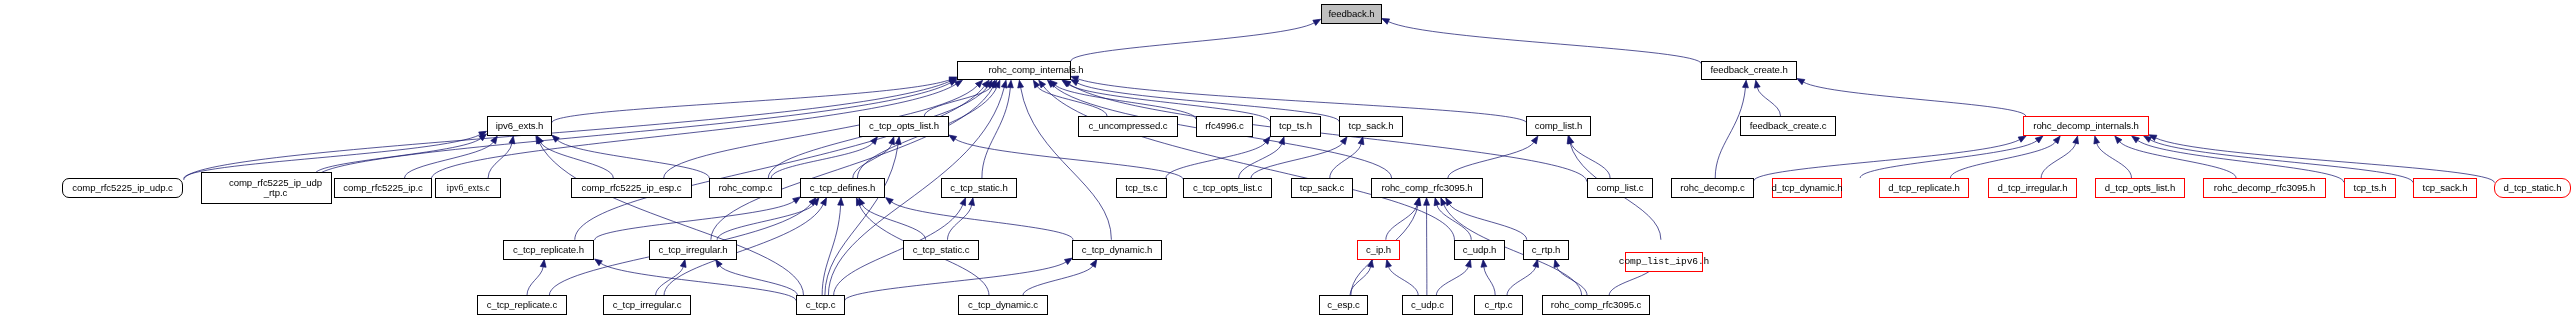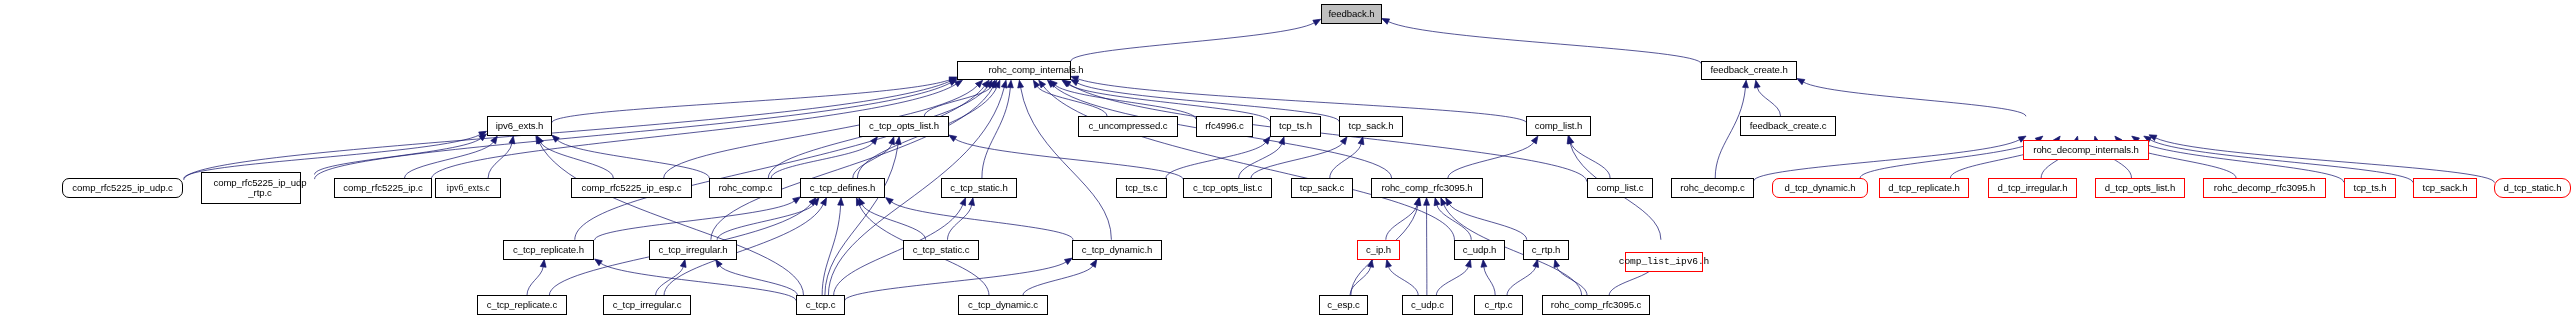--- a/index.html
+++ b/index.html
@@ -203,37 +203,37 @@
       <div class="node" style="left: 957px; top: 61px; width: 114px; height: 19px; padding-left: 44px;">rohc_comp_internals.h</div>
       <div class="node" style="left: 1701px; top: 61px; width: 96px; height: 19px;">feedback_create.h</div>
       <div class="node" style="left: 487px; top: 116px; width: 65px; height: 20px;">ipv6_exts.h</div>
       <div class="node" style="left: 859px; top: 116px; width: 90px; height: 20.6px;">c_tcp_opts_list.h</div>
       <div class="node" style="left: 1078px; top: 116px; width: 100px; height: 20.6px;">c_uncompressed.c</div>
       <div class="node" style="left: 1196px; top: 116px; width: 57px; height: 20.6px;">rfc4996.c</div>
       <div class="node" style="left: 1270px; top: 116px; width: 51px; height: 20.6px;">tcp_ts.h</div>
       <div class="node" style="left: 1339px; top: 116px; width: 64px; height: 20.6px;">tcp_sack.h</div>
       <div class="node" style="left: 1526px; top: 116px; width: 65px; height: 20px;">comp_list.h</div>
       <div class="node" style="left: 1740px; top: 116px; width: 96px; height: 20px;">feedback_create.c</div>
-      <div class="node incomplete" style="left: 2023px; top: 116px; width: 126px; height: 20px; margin-top: 24px;">rohc_decomp_internals.h</div>
+      <div class="node incomplete" style="left: 2023px; top: 116px; width: 126px; height: 20px;">rohc_decomp_internals.h</div>
       <div class="node" style="left: 62px; top: 178px; width: 121px; height: 20px; border-radius: 7px;">comp_rfc5225_ip_udp.c</div>
-      <div class="node" style="left: 201px; top: 172px; width: 100px; height: 32px; padding-left: 18px;">comp_rfc5225_ip_udp
+      <div class="node" style="left: 201px; top: 172px; width: 131px; height: 32px; padding-left: 18px;">comp_rfc5225_ip_udp
 _rtp.c</div>
       <div class="node" style="left: 334px; top: 178px; width: 98px; height: 20px;">comp_rfc5225_ip.c</div>
       <div class="node" style="left: 435px; top: 178px; width: 66px; height: 20px; font-family: Liberation Serif, serif;">ipv6_exts.c</div>
       <div class="node" style="left: 571px; top: 178px; width: 121px; height: 20px;">comp_rfc5225_ip_esp.c</div>
       <div class="node" style="left: 709px; top: 178px; width: 73px; height: 20px;">rohc_comp.c</div>
       <div class="node" style="left: 800px; top: 178px; width: 85px; height: 20px;">c_tcp_defines.h</div>
       <div class="node" style="left: 941px; top: 178px; width: 76px; height: 20px;">c_tcp_static.h</div>
       <div class="node" style="left: 1116px; top: 178px; width: 51px; height: 20px;">tcp_ts.c</div>
       <div class="node" style="left: 1183px; top: 178px; width: 89px; height: 20px;">c_tcp_opts_list.c</div>
       <div class="node" style="left: 1291px; top: 178px; width: 62px; height: 20px;">tcp_sack.c</div>
       <div class="node" style="left: 1371px; top: 178px; width: 112px; height: 20px;">rohc_comp_rfc3095.h</div>
       <div class="node" style="left: 1587px; top: 178px; width: 66px; height: 20px;">comp_list.c</div>
       <div class="node" style="left: 1671px; top: 178px; width: 83px; height: 20px;">rohc_decomp.c</div>
-      <div class="node incomplete" style="left: 1772px; top: 178px; width: 96px; height: 20px; border-radius: 7px;">d_tcp_dynamic.h</div>
+      <div class="node incomplete" style="left: 1772px; top: 178px; width: 70px; height: 20px;">d_tcp_dynamic.h</div>
       <div class="node incomplete" style="left: 1879px; top: 178px; width: 90px; height: 20px;">d_tcp_replicate.h</div>
       <div class="node incomplete" style="left: 1988px; top: 178px; width: 89px; height: 20px;">d_tcp_irregular.h</div>
       <div class="node incomplete" style="left: 2095px; top: 178px; width: 90px; height: 20px;">d_tcp_opts_list.h</div>
       <div class="node incomplete" style="left: 2203px; top: 178px; width: 123px; height: 20px;">rohc_decomp_rfc3095.h</div>
       <div class="node incomplete" style="left: 2344px; top: 178px; width: 52px; height: 20px;">tcp_ts.h</div>
       <div class="node incomplete" style="left: 2413px; top: 178px; width: 64px; height: 20px;">tcp_sack.h</div>
       <div class="node incomplete" style="left: 2494px; top: 178px; width: 77px; height: 20px; border-radius: 9px;">d_tcp_static.h</div>
       <div class="node" style="left: 503px; top: 240px; width: 91px; height: 20px;">c_tcp_replicate.h</div>
       <div class="node" style="left: 649px; top: 240px; width: 88px; height: 20px;">c_tcp_irregular.h</div>
       <div class="node" style="left: 903px; top: 240px; width: 76px; height: 20px;">c_tcp_static.c</div>

